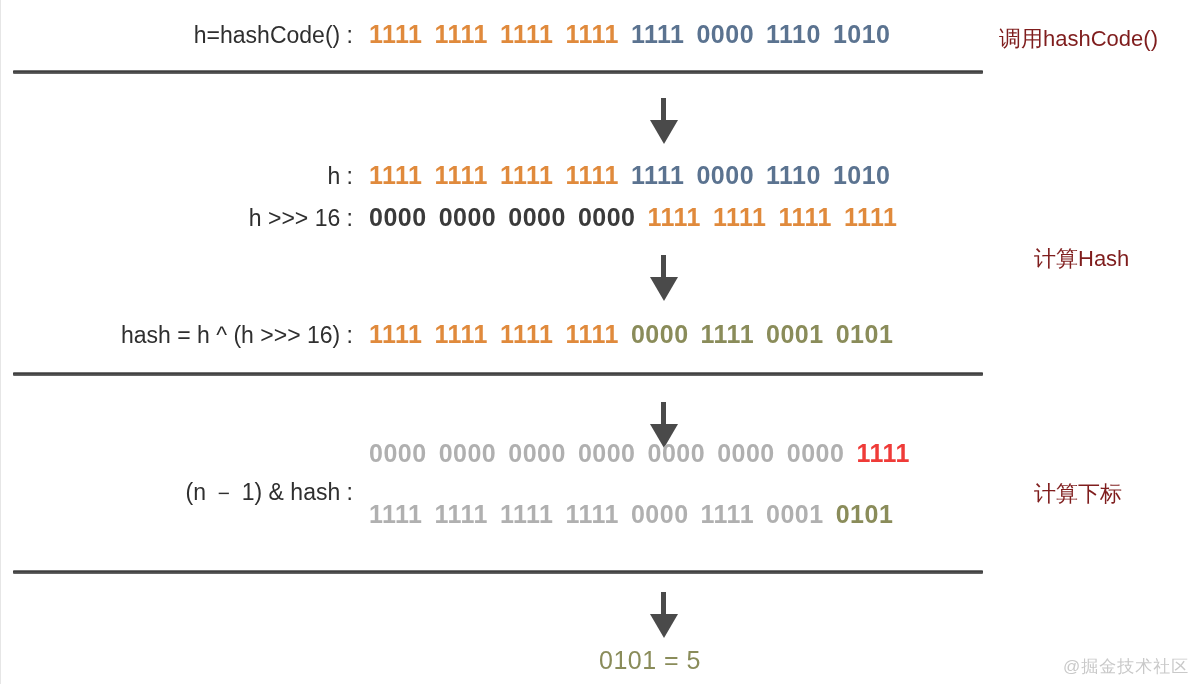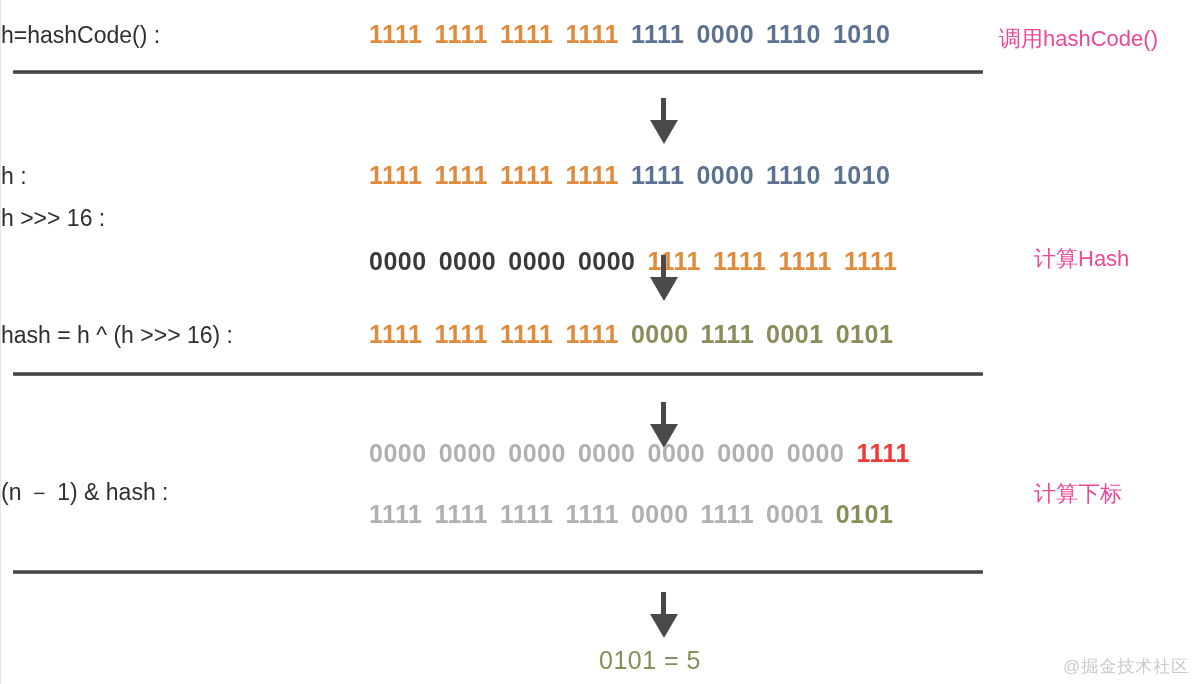--- a/index.html
+++ b/index.html
@@ -20,33 +20,33 @@
     box-sizing: border-box;
   }
 
   
   .label {
     position: absolute;
     font-size: 23px;
     color: #2f2f2f;
     white-space: nowrap;
     letter-spacing: 0px;
-    text-align: left;
+    text-align: right;
   }
   .bits {
     position: absolute;
     font-size: 25px;
     white-space: nowrap;
     letter-spacing: 0.5px;
     font-weight: 600;
   }
   .side-label {
     position: absolute;
     font-size: 22px;
-    color: #ec4899;
+    color: #7f1d1d;
     white-space: nowrap;
   }
 
   
   .c-orange  { color: #e08a3c; }
   .c-blue    { color: #5b7390; }
   .c-black   { color: #3a3a3a; }
   .c-olive   { color: #8a8c5a; }
   .c-gray    { color: #b0b0b0; }
   .c-red     { color: #ef3b38; }
@@ -116,21 +116,21 @@
     <div class="stem"></div>
     <div class="head"></div>
   </div>
 
   <div class="label" style="left:0px; top:163px; width:352px;">h :</div>
 
   <div class="bits" id="bits-1-0" style="left:368px; top:161px;"><span class="grp c-orange">1111</span><span class="grp c-orange">1111</span><span class="grp c-orange">1111</span><span class="grp c-orange">1111</span><span class="grp c-blue">1111</span><span class="grp c-blue">0000</span><span class="grp c-blue">1110</span><span class="grp c-blue">1010</span></div>
 
   <div class="label" style="left:0px; top:205px; width:352px;">h &gt;&gt;&gt; 16 :</div>
 
-  <div class="bits" id="bits-1-1" style="left:368px; top:203px;margin-top:44px;"><span class="grp c-black">0000</span><span class="grp c-black">0000</span><span class="grp c-black">0000</span><span class="grp c-black">0000</span><span class="grp c-orange">1111</span><span class="grp c-orange">1111</span><span class="grp c-orange">1111</span><span class="grp c-orange">1111</span></div>
+  <div class="bits" id="bits-1-1" style="left:368px; top:203px;"><span class="grp c-black">0000</span><span class="grp c-black">0000</span><span class="grp c-black">0000</span><span class="grp c-black">0000</span><span class="grp c-orange">1111</span><span class="grp c-orange">1111</span><span class="grp c-orange">1111</span><span class="grp c-orange">1111</span></div>
 
   <div class="side-label" style="left:1033px; top:209px;margin-top:35px;">计算Hash</div>
 
   <div class="arrow" style="left:643px; top:255px;">
     <div class="stem"></div>
     <div class="head"></div>
   </div>
 
   <div class="label" style="left:0px; top:322px; width:352px;">hash = h ^ (h &gt;&gt;&gt; 16) :</div>
 

